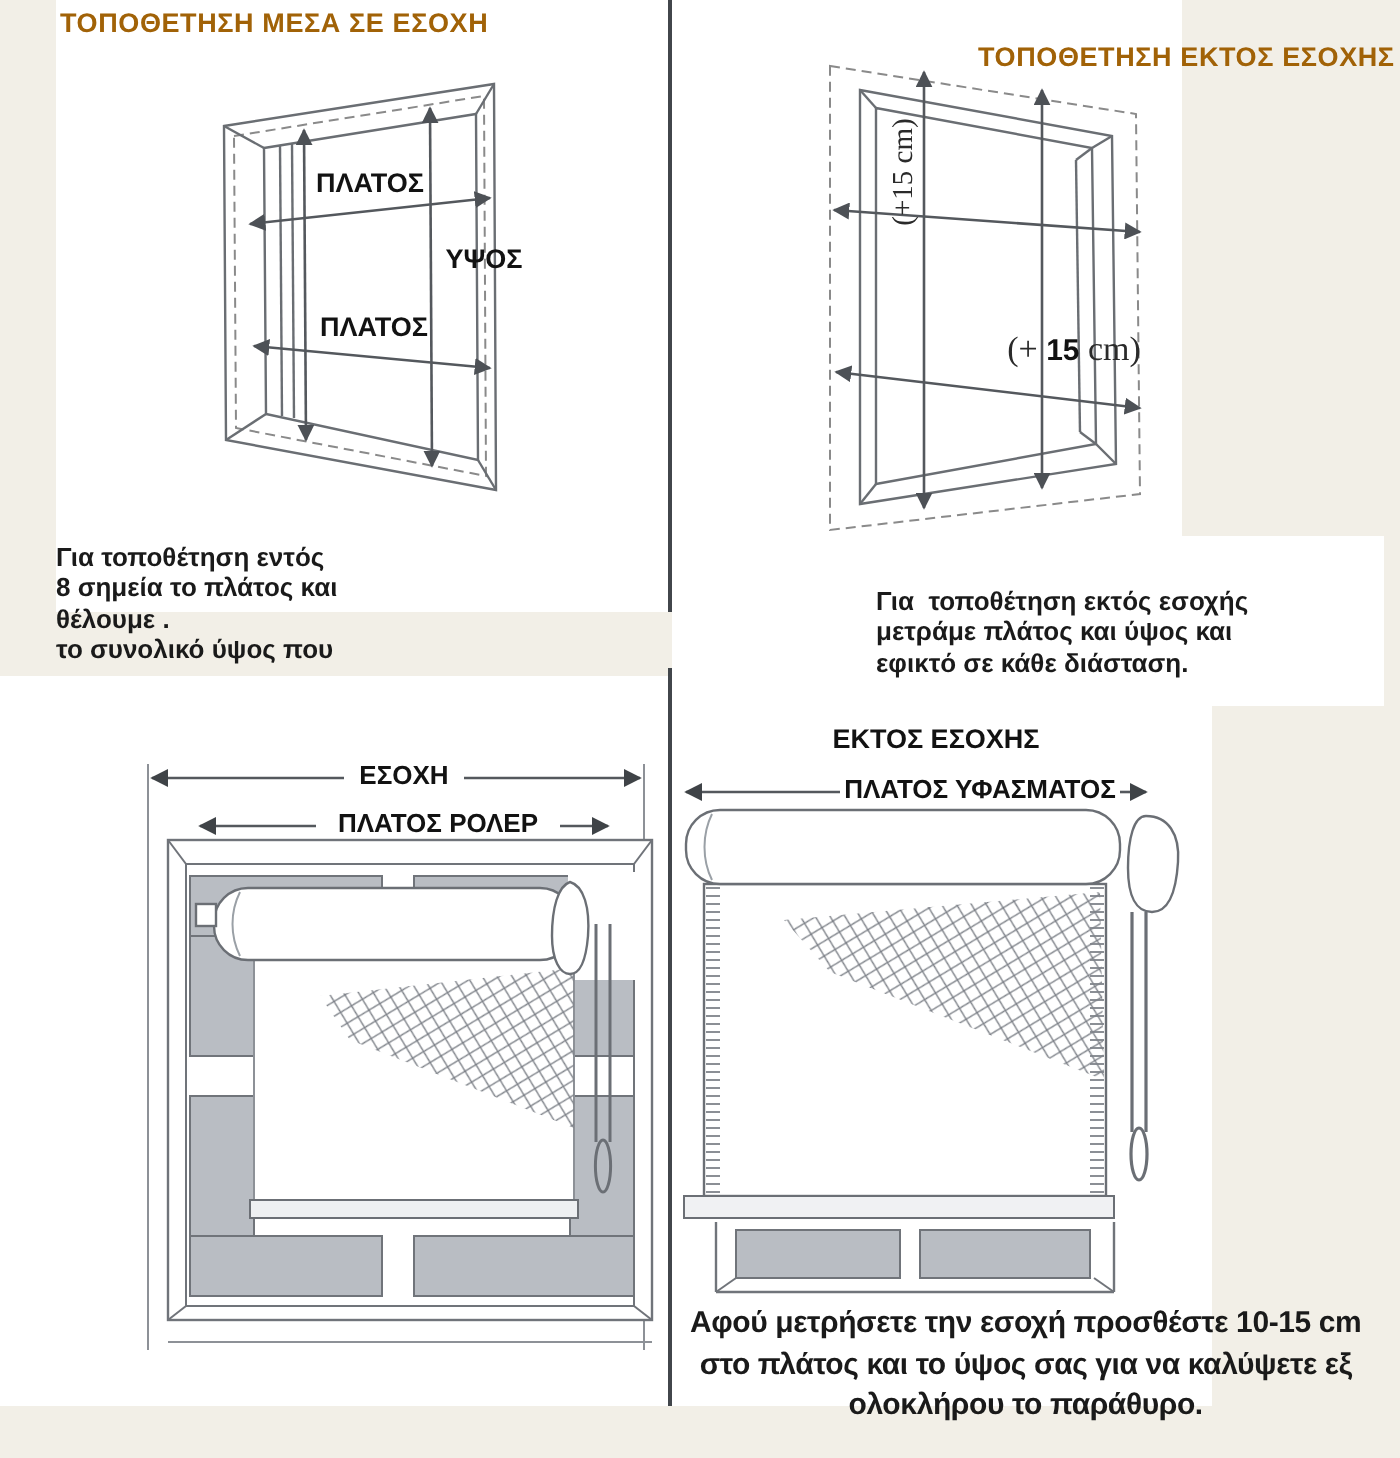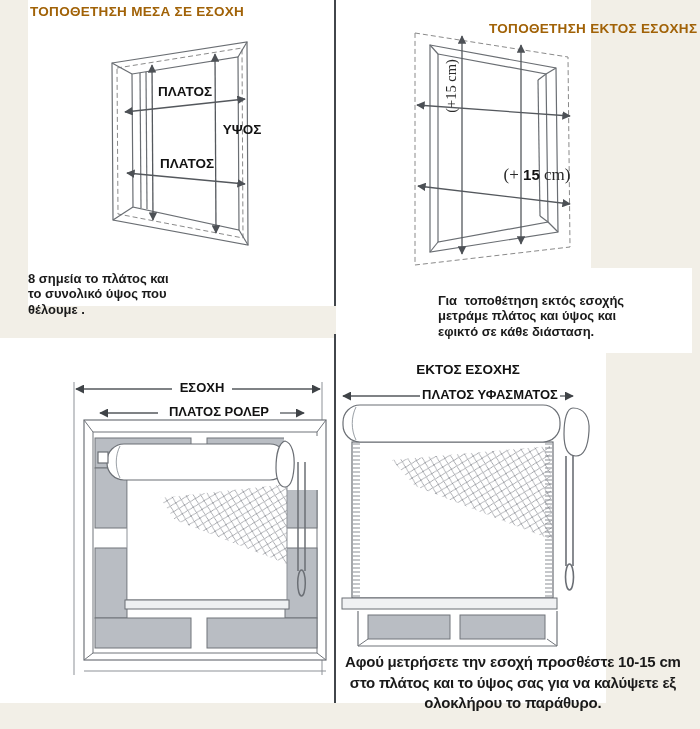--- a/index.html
+++ b/index.html
@@ -94,23 +94,24 @@
     </g>
     <line class="arrow" x1="62" y1="8" x2="62" y2="226" marker-start="url(#ah_b)" marker-end="url(#ah_b)"></line>
     <line class="arrow" x1="121" y1="17" x2="121" y2="216" marker-start="url(#ah_b)" marker-end="url(#ah_b)"></line>
     <line class="arrow" x1="17" y1="77" x2="170" y2="88" marker-start="url(#ah_b)" marker-end="url(#ah_b)"></line>
     <line class="arrow" x1="18" y1="158" x2="170" y2="176" marker-start="url(#ah_b)" marker-end="url(#ah_b)"></line>
     <text class="serif" x="52" y="62" text-anchor="middle" font-size="14.5" transform="rotate(-90 52 58)">(+15 cm)</text>
     <text class="serif" x="137" y="152" text-anchor="middle" font-size="17"><tspan>(+ </tspan><tspan font-weight="bold" style="font-family:'Liberation Sans',sans-serif;font-size:15px;fill:#121212;">15</tspan><tspan> cm)</tspan></text>
   </svg>
 
   <div class="para para-sm" style="left:28px;top:271px;">
+    <div>Για τοποθέτηση εντός</div>
     <div>8 σημεία το πλάτος και</div>
+    <div>θέλουμε .</div>
     <div>το συνολικό ύψος που</div>
-    <div>θέλουμε .</div>
   </div>
   <div class="para para-sm" style="left:438px;top:281px;margin-top:12px;">
     <div>Για  τοποθέτηση εκτός εσοχής</div>
     <div>μετράμε πλάτος και ύψος και</div>
     <div>εφικτό σε κάθε διάσταση.</div>
   </div>
 
   <svg style="left:60px;top:372px;" width="280" height="322" viewBox="0 0 280 322">
     <defs>
       <marker id="ah_c" viewBox="0 0 10 10" refX="9" refY="5" markerWidth="9" markerHeight="9" orient="auto-start-reverse" markerUnits="userSpaceOnUse">

